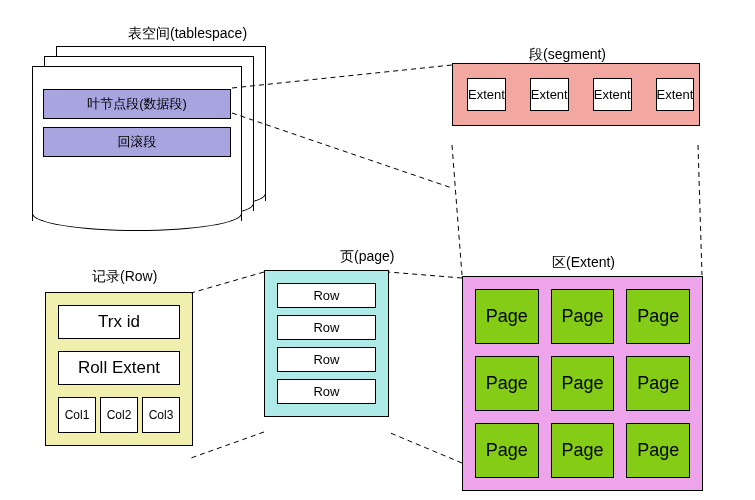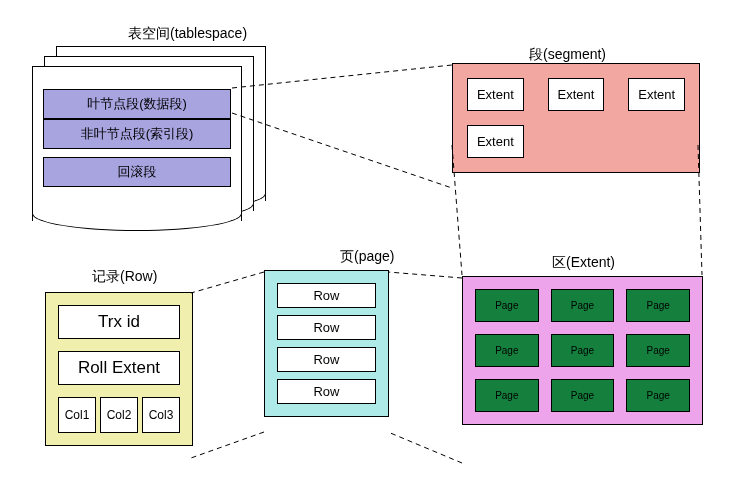--- a/index.html
+++ b/index.html
@@ -44,45 +44,45 @@
     text-align: center;
     font-size: 13px;
     padding: 5px 0;
   }
 
   
   .segment-box {
     background: #f2a8a1;
     padding: 14px;
     display: grid;
-    grid-template-columns: 1fr 1fr 1fr;
+    grid-template-columns: 1fr 1fr 1fr 1fr;
     gap: 14px 24px;
   }
   .extent-cell {
     background: #fff;
     border: 1px solid #000;
     text-align: center;
     padding: 8px 0;
     font-size: 13px;
   }
 
   
   .extent-box {
     background: #eda4ea;
     padding: 12px;
     display: grid;
     grid-template-columns: repeat(3, 1fr);
     gap: 12px;
   }
   .page-cell {
-    background: #15803d;
+    background: #84cc16;
     border: 1px solid #000;
     text-align: center;
-    padding: 10px 0;
-    font-size: 10px;
+    padding: 16px 0;
+    font-size: 18px;
   }
 
   
   .page-box {
     background: #adeae8;
     padding: 12px;
     display: flex;
     flex-direction: column;
     gap: 7px;
   }
@@ -142,21 +142,20 @@
       <line x1="264" y1="432" x2="191" y2="458"></line>
     </g>
   </svg>
 
   <div class="title" style="left:128px; top:25px;">表空间(tablespace)</div>
   <div class="ts-card" style="left:56px; top:46px;"></div>
   <div class="ts-card" style="left:44px; top:56px;"></div>
   <div class="ts-card" style="left:32px; top:66px;">
     <div class="ts-inner" style="top:22px;">
       <div class="seg-bar">叶节点段(数据段)</div>
-      <div class="seg-bar">非叶节点段(索引段)</div>
       <div class="seg-bar" style="margin-top:8px;">回滚段</div>
     </div>
   </div>
 
   <div class="title" style="left:529px; top:46px;">段(segment)</div>
   <div class="box segment-box" style="left:452px; top:63px; width:248px;">
     <div class="extent-cell">Extent</div>
     <div class="extent-cell">Extent</div>
     <div class="extent-cell">Extent</div>
     <div class="extent-cell">Extent</div>

